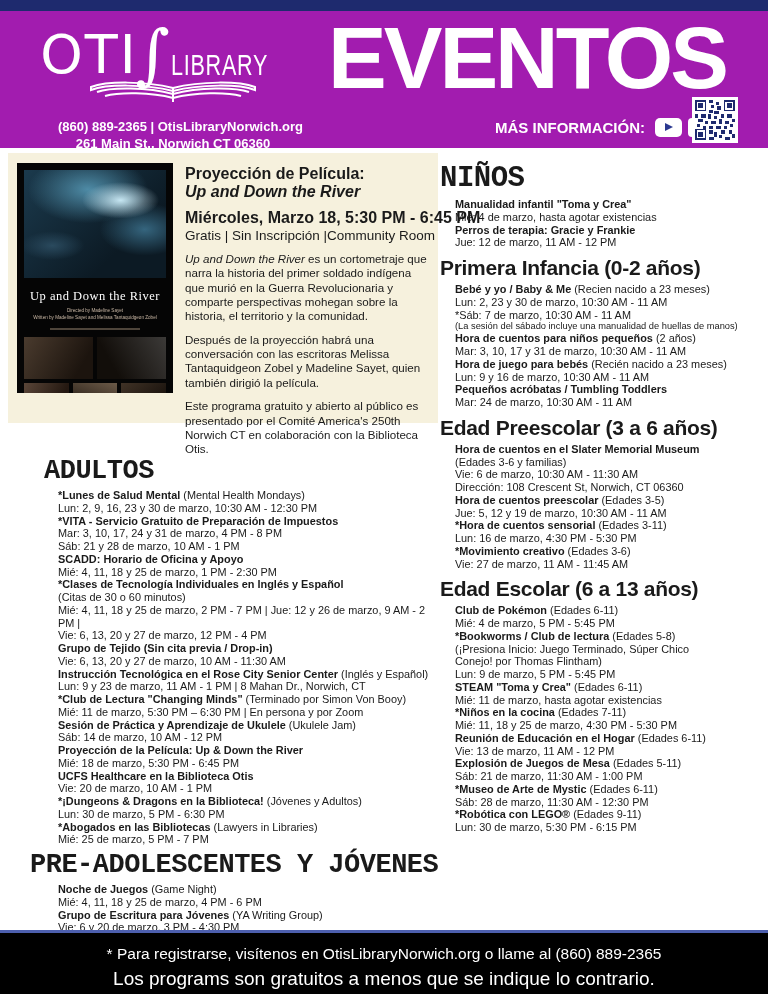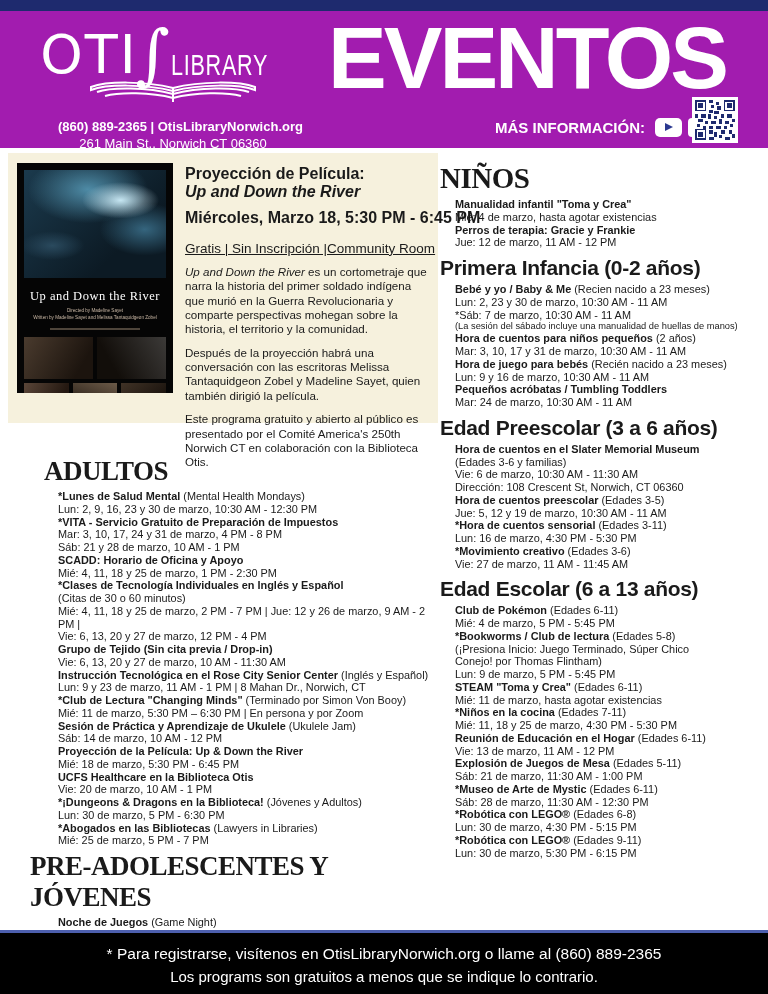--- a/index.html
+++ b/index.html
@@ -15,21 +15,21 @@
     background:#a21caf; color:#fff;
   }
   .header-topstrip { position:absolute; left:0; top:0; width:768px; height:11px; background:#1e2a6e; }
   .logo-block { position:absolute; left:58px; top:16px; width:230px; text-align:center; }
   .logo-name { display:flex; align-items:flex-end; justify-content:center; line-height:1; }
   .logo-oti { font-size:54px; font-weight:400; letter-spacing:2px; font-family:"DejaVu Sans", sans-serif; }
   .logo-s { font-size:66px; font-weight:400; font-style:italic; margin:0 1px 0 -2px; position:relative; top:6px; font-family:"DejaVu Serif", serif; }
   .logo-library { font-size:30px; font-weight:400; letter-spacing:1px; transform:scaleX(0.72); transform-origin:left bottom; font-family:"Liberation Sans", sans-serif; margin-bottom:2px; }
   .logo-book { margin-top:-2px; }
   .logo-phone { font-size:13px; font-weight:700; margin-top:5px; white-space:nowrap; }
-  .logo-address { font-size:13px; font-weight:400; margin-top:2px; white-space:nowrap; }
+  .logo-address { font-size:13px; font-weight:700; margin-top:2px; white-space:nowrap; }
   .big-title {
     position:absolute; left:328px; top:8px; width:390px; height:100px;
     font-size:88px; font-weight:800; letter-spacing:-3px; text-align:center;
     font-family:"Liberation Sans", sans-serif; line-height:100px;
   }
   .more-info-row { position:absolute; left:495px; top:118px; display:flex; align-items:center; gap:6px; }
   .more-info-label { font-size:15px; font-weight:700; letter-spacing:0; white-space:nowrap; margin-right:4px; }
   .icon-youtube { width:27px; height:19px; background:#fff; border-radius:5px; position:relative; }
   .icon-youtube::after { content:""; position:absolute; left:10px; top:5px;
     border-left:8px solid #2b3990; border-top:4.5px solid transparent; border-bottom:4.5px solid transparent; }
@@ -37,21 +37,21 @@
     color:#2b3990; font-weight:800; font-size:16px; text-align:center; line-height:21px; overflow:hidden; }
   .icon-instagram { width:19px; height:19px; border:2px solid #fff; border-radius:5px; position:relative; }
   .icon-instagram::after { content:""; position:absolute; left:3px; top:3px; width:5px; height:5px; border:2px solid #fff; border-radius:50%; }
   .qr { position:absolute; left:692px; top:97px; width:46px; height:46px; background:#fff; padding:3px; }
   
   .footer {
     position:absolute; left:0; top:930px; width:768px; height:64px;
     background:#000000; border-top:3px solid #4d5fae; color:#fff; text-align:center;
   }
   .footer-line1 { font-size:15.5px; margin-top:12px; }
-  .footer-line2 { font-size:15px; margin-top:5px; }
+  .footer-line2 { font-size:19px; margin-top:5px; }
   
   .movie-panel {
     position:absolute; left:8px; top:153px; width:430px; height:270px;
     background:#f6f1dd;
   }
   .poster {
     position:absolute; left:9px; top:10px; width:156px; height:230px;
     background:#050505; color:#fff; overflow:hidden; padding:7px 7px 6px 7px;
   }
   .poster-hero { width:142px; height:108px;
@@ -70,27 +70,27 @@
   .still { height:42px; flex:1; }
   .still.a { background:linear-gradient(120deg,#4a3b2e 0%,#1c140e 80%); }
   .still.b { background:linear-gradient(240deg,#3c3a38 0%,#120e0a 75%); }
   .still.c { background:linear-gradient(115deg,#5a4638 0%,#241811 70%); }
   .still.d { background:linear-gradient(200deg,#6b5a48 0%,#1a120c 75%); }
   .still.e { background:linear-gradient(140deg,#403226 0%,#100b07 80%); }
   .movie-text { position:absolute; left:177px; top:12px; width:245px; }
   .movie-title1 { font-size:16px; font-weight:800; line-height:1.15; }
   .movie-title2 { font-size:16px; font-weight:800; font-style:italic; line-height:1.15; }
   .movie-datetime { font-size:16px; font-weight:800; margin-top:7px; white-space:nowrap; }
-  .movie-meta { font-size:13.5px; margin-top:14px; white-space:nowrap;text-decoration:underline; }
+  .movie-meta { font-size:13.5px; margin-top:1px; white-space:nowrap; }
   .movie-para { font-size:11.6px; line-height:1.24; margin-top:9px; }
   .movie-para .ital { font-style:italic; }
   
   .col-left { position:absolute; left:30px; top:424px; width:412px;margin-top:28px; }
   .col-right { position:absolute; left:440px; top:158px; width:322px; }
-  .sec-heading-major { font-size:27px; font-weight:800; letter-spacing:-0.5px; margin:4px 0 3px 0; font-family:Liberation Serif, serif; }
+  .sec-heading-major { font-size:27px; font-weight:800; letter-spacing:-0.5px; margin:4px 0 3px 0; font-family:Liberation Mono, monospace; }
   .col-left .sec-heading-major:first-child { margin-left:14px; }
   .col-right .sec-heading-major { font-size:29px; }
   .sec-heading-sub { font-size:21px; font-weight:800; letter-spacing:-0.3px; margin:7px 0 3px 0; }
   .event-list { margin-left:28px; margin-bottom:3px; }
   .col-right .event-list { margin-left:15px; }
   .event-title { font-size:10.9px; line-height:1.17; }
   .event-title b { font-weight:800; }
   .event-detail { font-size:10.9px; line-height:1.17; }
   .event-note { font-size:9.3px; line-height:1.2; }
 </style>
@@ -370,24 +370,20 @@
       </div>
       <div class="event">
         <div class="event-title"><b>Explosión de Juegos de Mesa</b><span> (Edades 5-11)</span></div>
         <div class="event-detail">Sáb: 21 de marzo, 11:30 AM - 1:00 PM</div>
       </div>
       <div class="event">
         <div class="event-title"><b>*Museo de Arte de Mystic</b><span> (Edades 6-11)</span></div>
         <div class="event-detail">Sáb: 28 de marzo, 11:30 AM - 12:30 PM</div>
       </div>
       <div class="event">
-        <div class="event-title"><b>*Robótica con LEGO®</b><span> (Edades 6-8)</span></div>
-        <div class="event-detail">Lun: 30 de marzo, 4:30 PM - 5:15 PM</div>
-      </div>
-      <div class="event">
         <div class="event-title"><b>*Robótica con LEGO®</b><span> (Edades 9-11)</span></div>
         <div class="event-detail">Lun: 30 de marzo, 5:30 PM - 6:15 PM</div>
       </div>
     </div>
   </div>
 
 <div class="footer">
   <div class="footer-line1">* Para registrarse, visítenos en OtisLibraryNorwich.org o llame al (860) 889-2365</div>
   <div class="footer-line2">Los programs son gratuitos a menos que se indique lo contrario.</div>
 </div>

